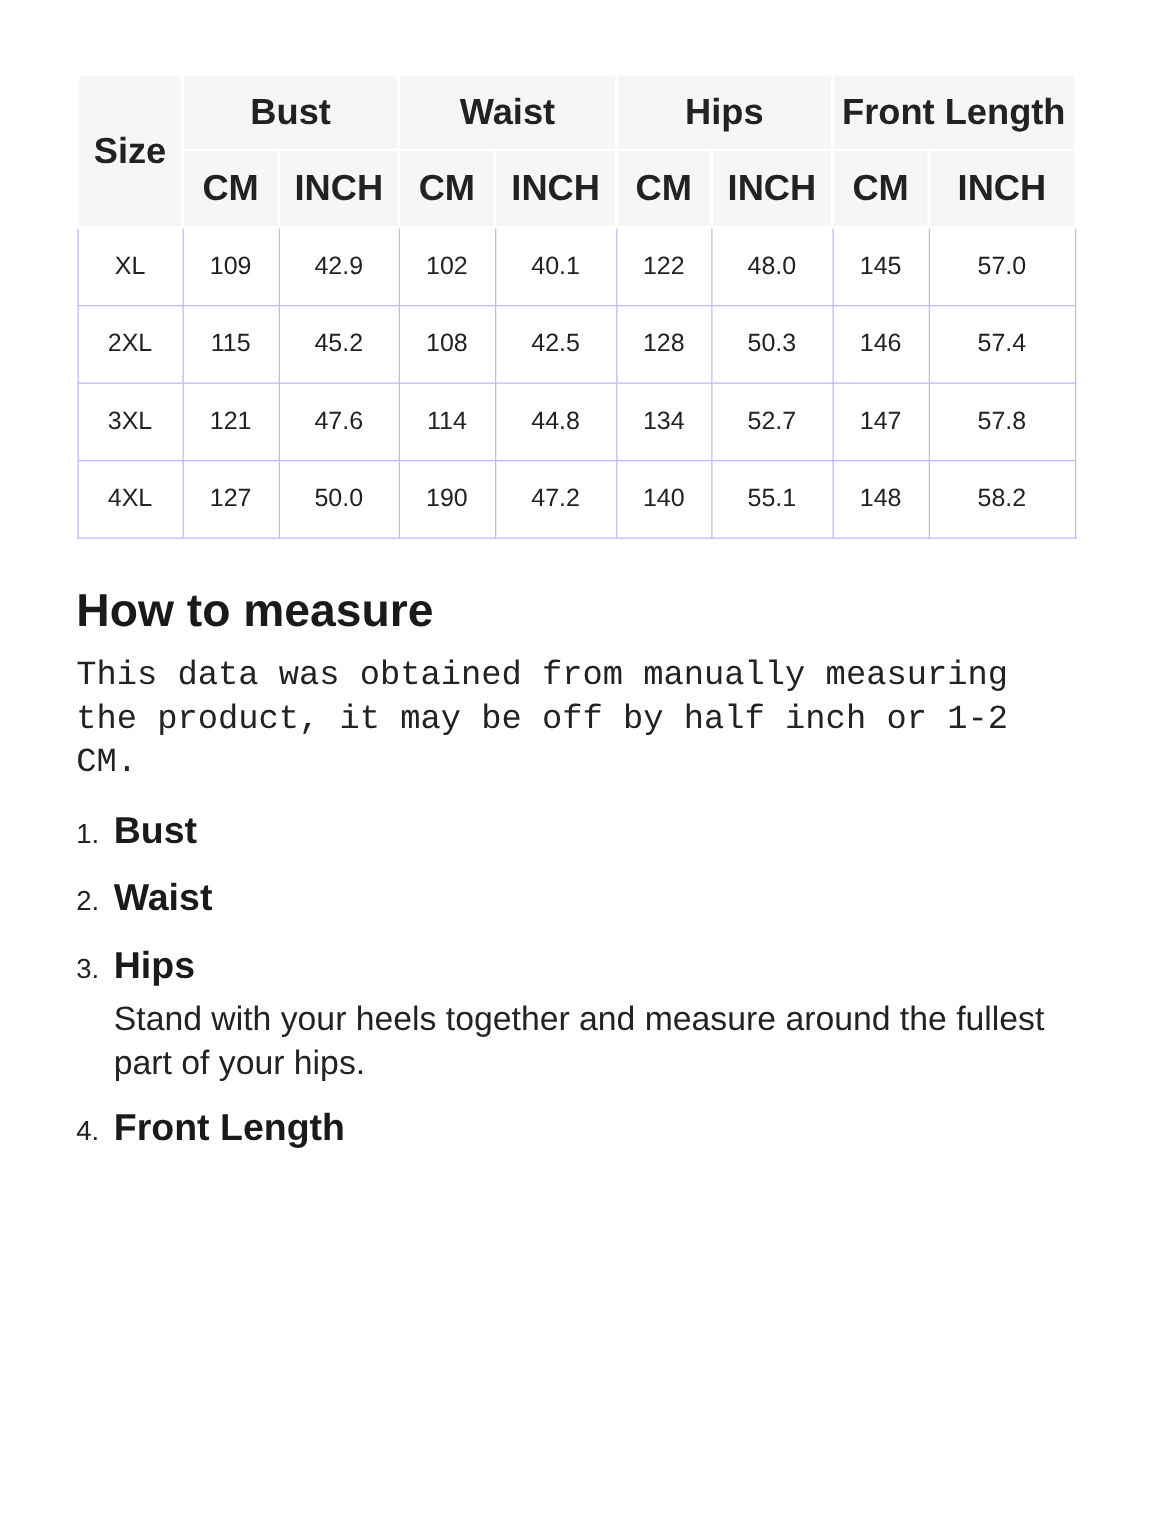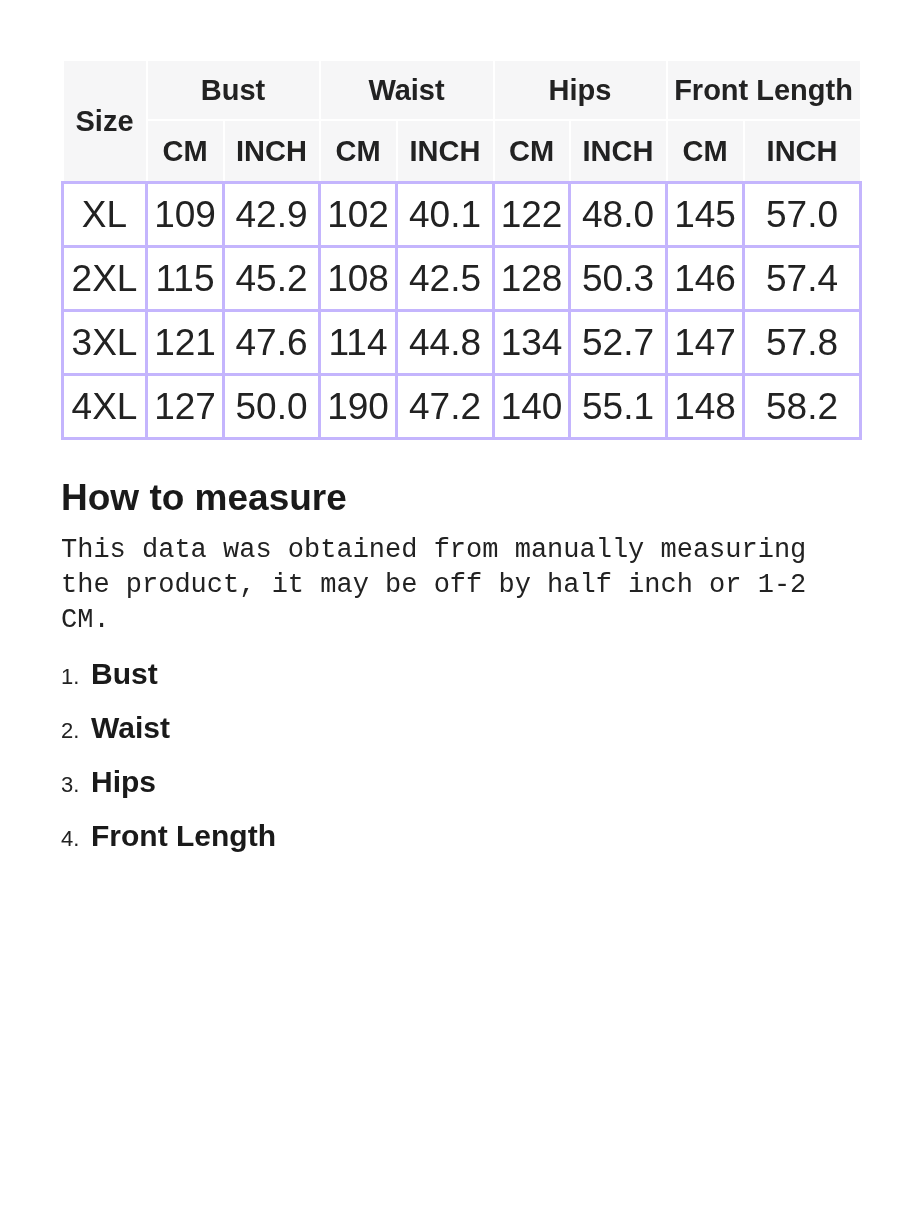--- a/index.html
+++ b/index.html
@@ -29,23 +29,23 @@
     background: #f6f6f7;
     border: 2px solid #ffffff;
     font-weight: 700;
     font-size: 29px;
     color: #222222;
   }
   .size-chart thead tr.group-row th { height: 58px; }
   .size-chart thead tr.unit-row th { height: 60px; }
   .size-chart td {
     background: #ffffff;
-    border: 3px solid #c4b5fd;
+    border: 1px solid #c4b5fd;
     font-weight: 400;
-    font-size: 37px;
+    font-size: 20px;
     height: 61px;
     color: #222222;
   }
 
   
   h2.htm-title {
     font-size: 37px;
     line-height: 1.2;
     font-weight: 700;
     color: #1a1a1a;
@@ -181,20 +181,21 @@
     <div class="step-head">
       <span class="step-num">2.</span>
       <h3 class="step-label">Waist</h3>
     </div>
   </li>
   <li>
     <div class="step-head">
       <span class="step-num">3.</span>
       <h3 class="step-label">Hips</h3>
     </div>
+    <p class="step-text">Stand with your heels together and measure around the fullest part of your hips.</p>
   </li>
   <li>
     <div class="step-head">
       <span class="step-num">4.</span>
       <h3 class="step-label">Front Length</h3>
     </div>
   </li>
 </ol>
 
 </body></html>

